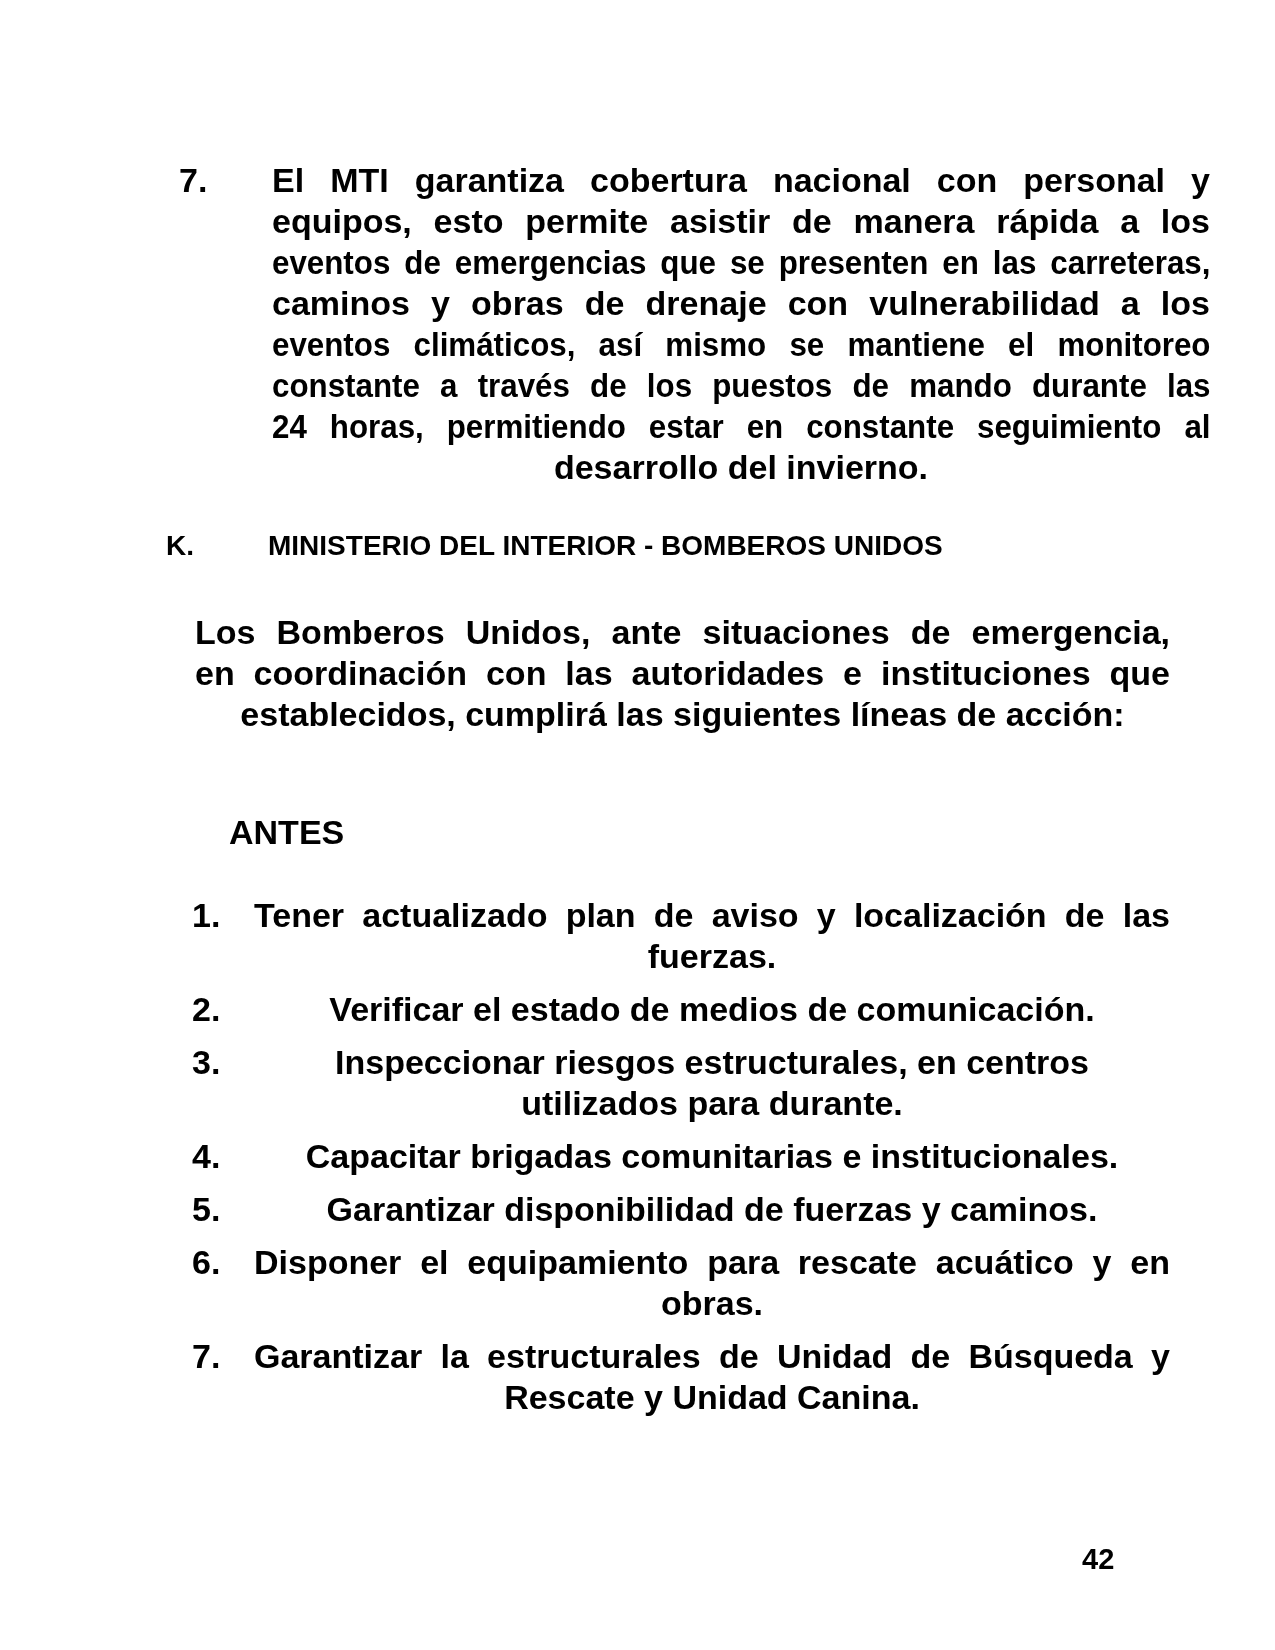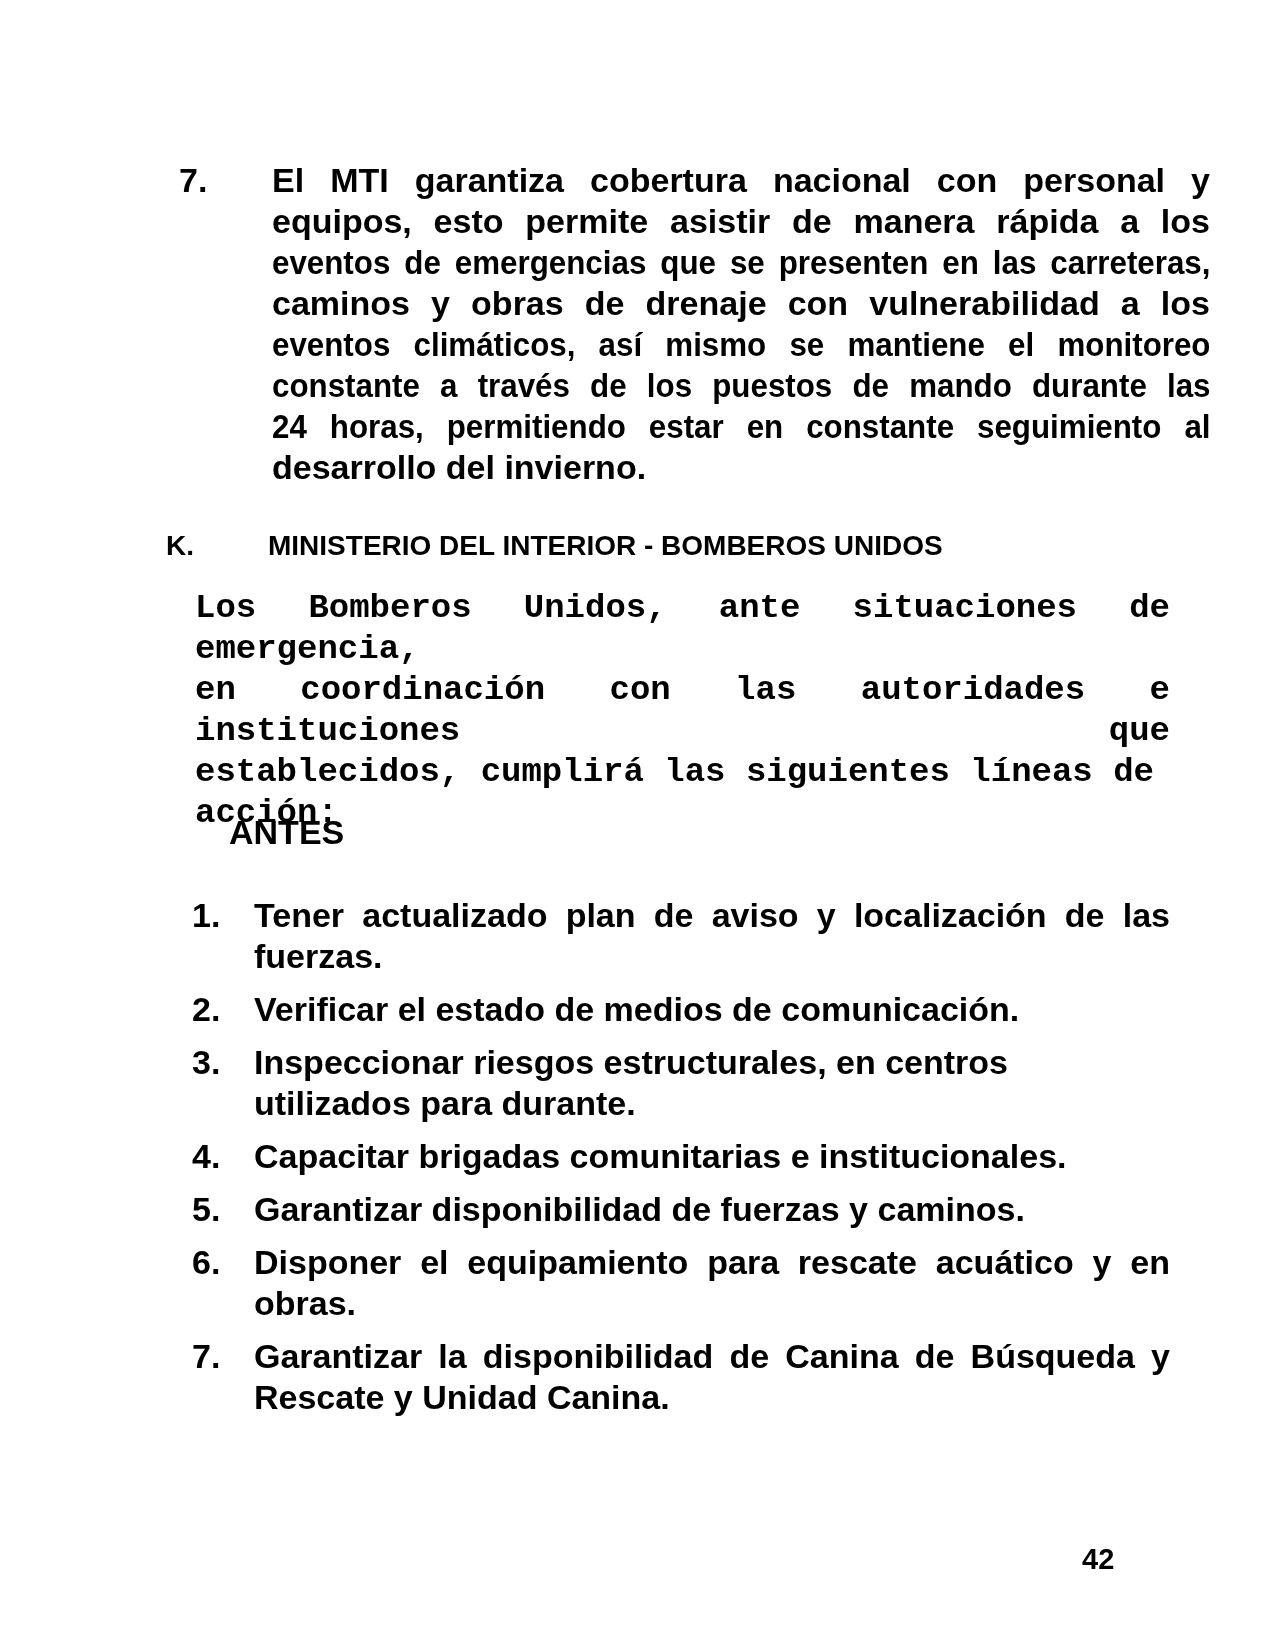--- a/index.html
+++ b/index.html
@@ -13,21 +13,21 @@
     height: 1650px;
     background: #ffffff;
     color: #000000;
     font-family: "Liberation Sans", "DejaVu Sans", sans-serif;
     font-weight: bold;
     overflow: hidden;
   }
   .line {
     font-size: 34px;
     line-height: 41px;
-    text-align: left;
+    text-align: center;
     white-space: normal;
   }
   .line.just {
     text-align: justify;
     text-align-last: justify;
   }
   .line.cond {
     width: 1019px;
     transform: scaleX(0.921);
     transform-origin: 0 50%;
@@ -56,23 +56,22 @@
     white-space: nowrap;
   }
   .heading .k {
     display: inline-block;
     width: 102px;
   }
   
   .intro {
     position: absolute;
     left: 195px;
-    top: 588px;
+    top: 612px;
     width: 975px;
-    font-family: Liberation Mono, monospace;
   }
   
   .antes {
     position: absolute;
     left: 191px;
     top: 812px;
     font-size: 34px;
     line-height: 41px;
     margin-left: 38px;
   }
@@ -168,21 +167,21 @@
       <div class="list-item">
         <span class="list-num">6.</span>
         <div>
           <div class="line just">Disponer el equipamiento para rescate acuático y en</div>
           <div class="line">obras.</div>
         </div>
       </div>
       <div class="list-item">
         <span class="list-num">7.</span>
         <div>
-          <div class="line just">Garantizar la disponibilidad de Canina de Búsqueda y</div>
+          <div class="line just">Garantizar la estructurales de Unidad de Búsqueda y</div>
           <div class="line">Rescate y Unidad Canina.</div>
         </div>
       </div>
     </div>
 
   <div class="pageno">42</div>
 
 </div>
 
 </body></html>

